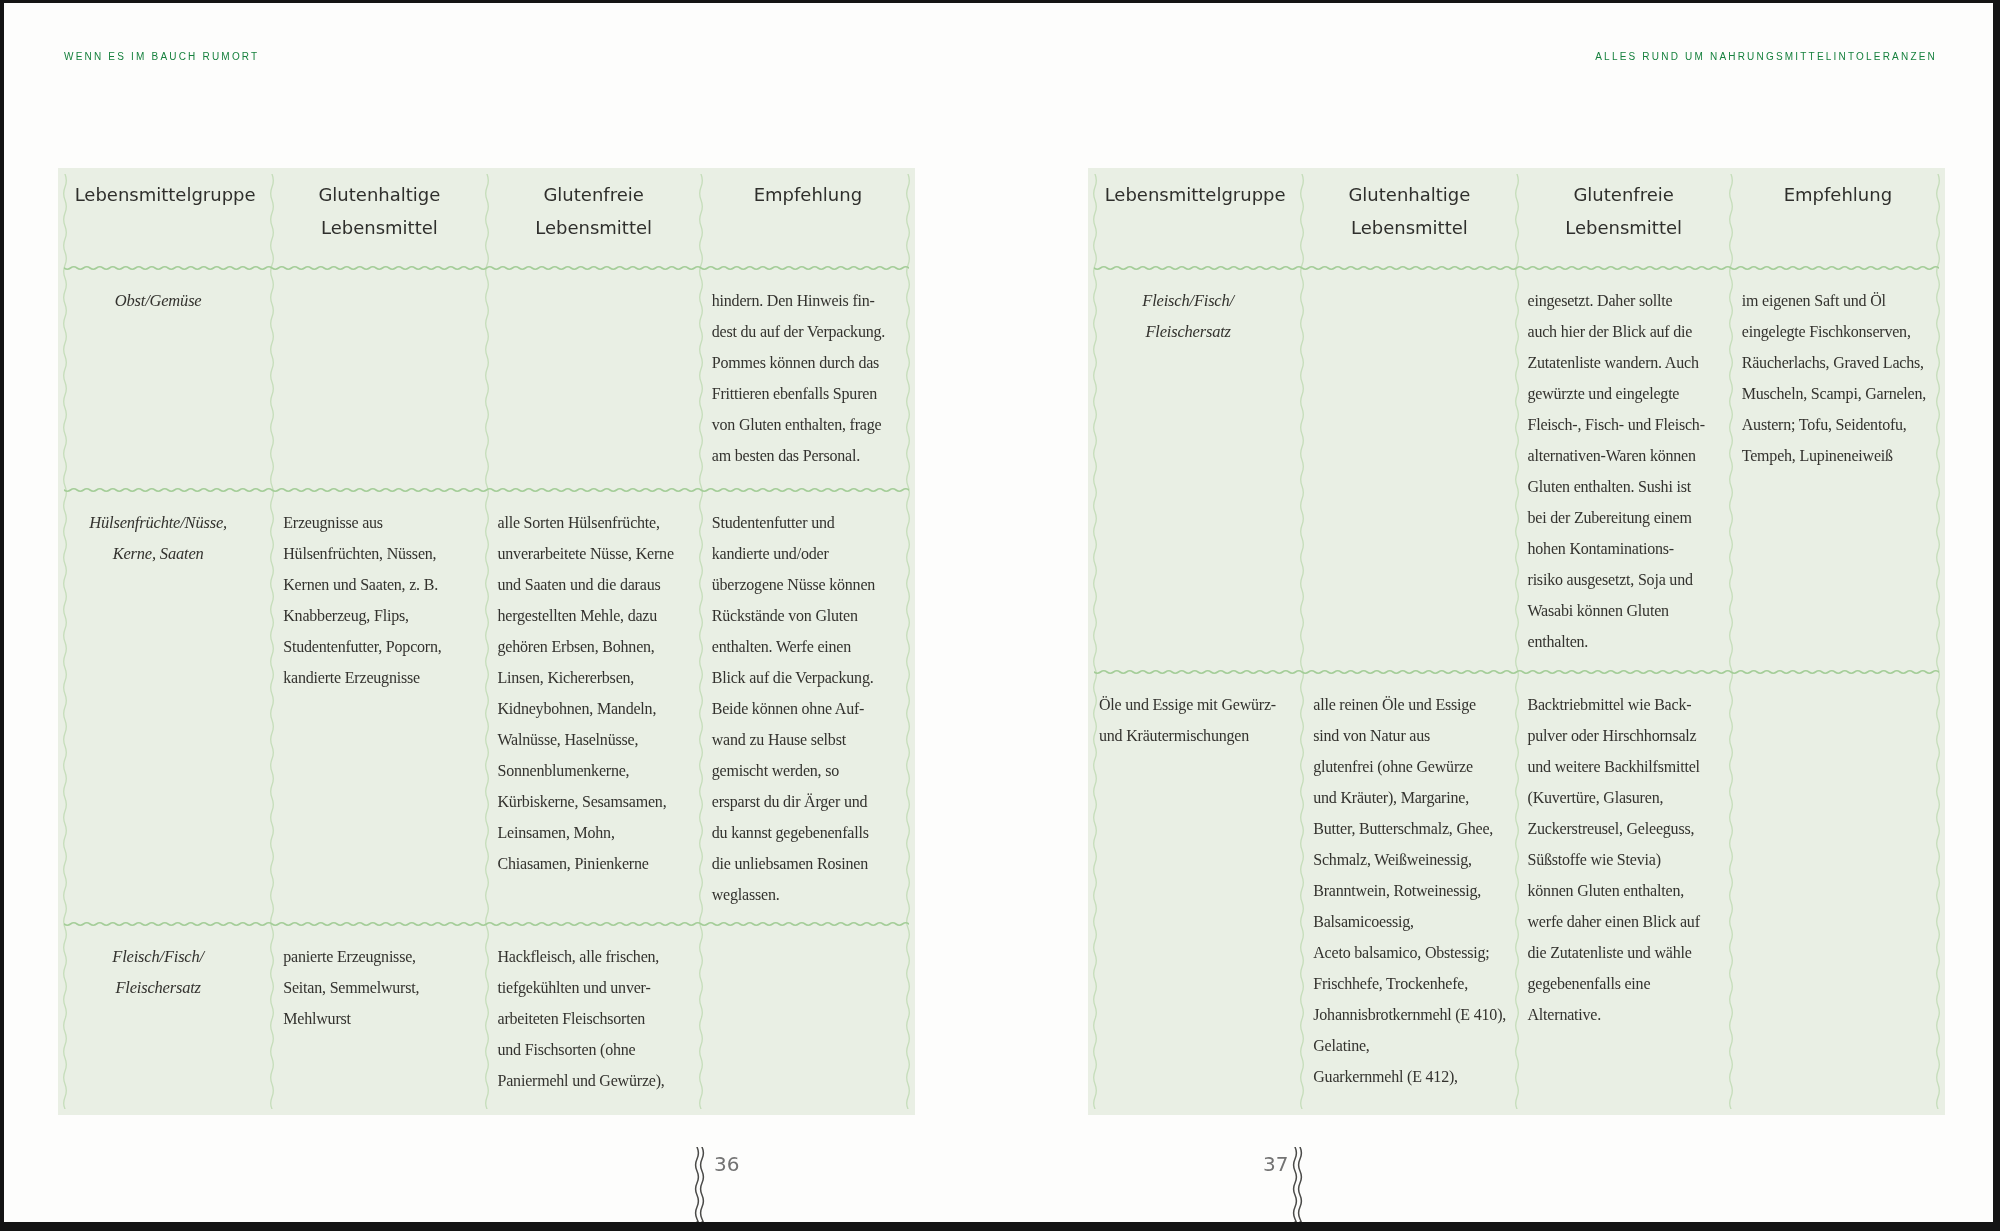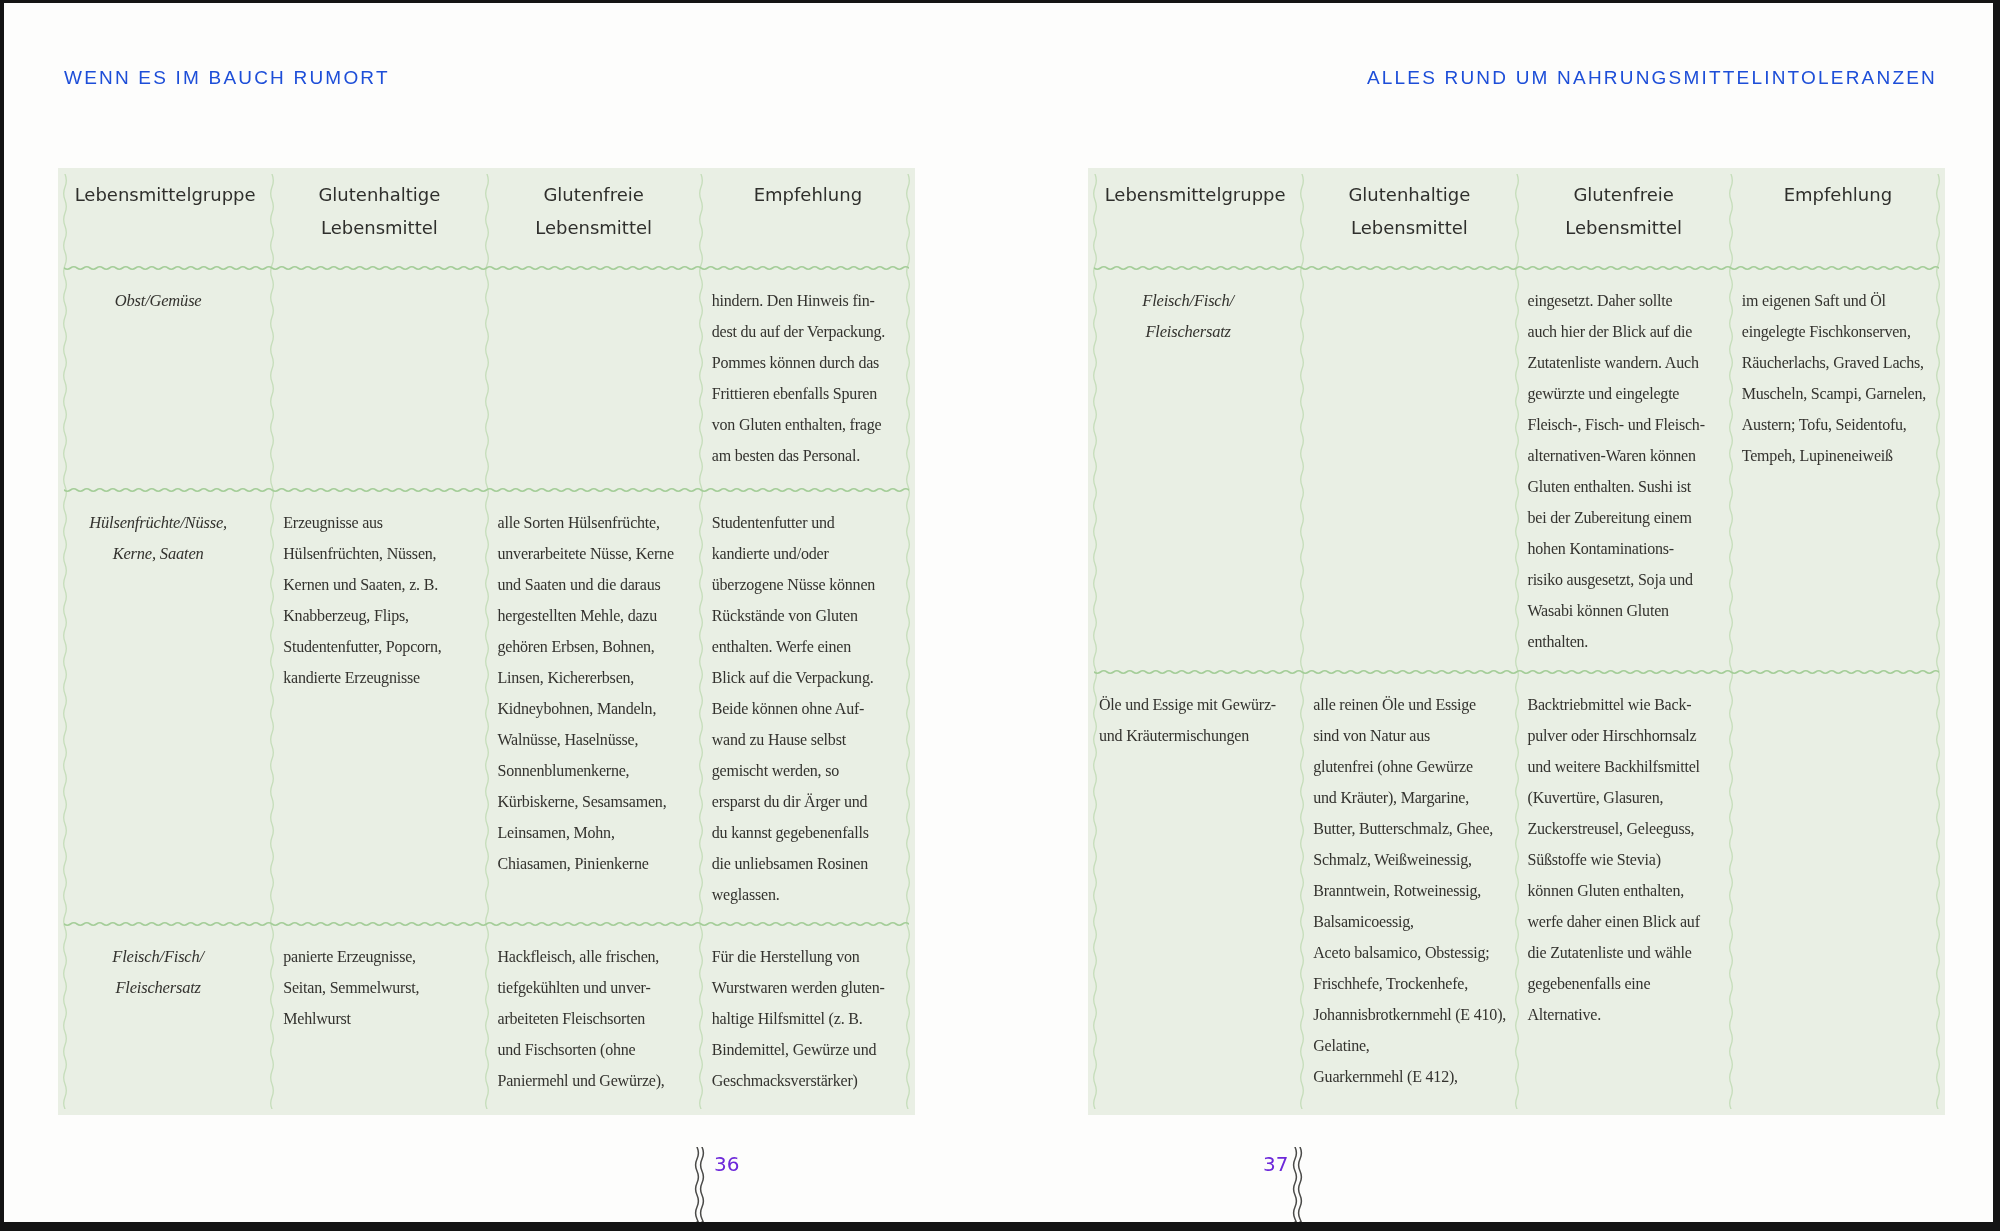--- a/index.html
+++ b/index.html
@@ -4,22 +4,22 @@
 <style>
   * { margin:0; padding:0; box-sizing:border-box; }
   html,body { width:2000px; height:1231px; }
   body { background:#ffffff; font-family:"Liberation Serif",serif; }
 
   .sheet { position:relative; width:2000px; height:1231px; background:#fdfdfc;
     border-left:4px solid var(--frame,#141414); border-top:3px solid var(--frame,#141414);
     border-right:7px solid var(--frame,#141414); border-bottom:9px solid var(--frame,#141414);
     overflow:hidden; }
 
-  .running-head { position:absolute; top:64px; font-family:"Liberation Sans",sans-serif;
-    font-size:19px; letter-spacing:2.2px; color:#1d4ed8; white-space:pre; }
+  .running-head { position:absolute; top:48px; font-family:"Liberation Sans",sans-serif;
+    font-size:10px; letter-spacing:2.2px; color:#15803d; white-space:pre; }
   .rh-left { left:60px; }
   .rh-right { right:56px; }
 
   .food-table { position:absolute; top:165px; width:857px; height:947px;
     background:var(--table-bg,#e9efe4); display:grid; grid-template-columns:repeat(4,1fr);
     overflow:hidden; }
   .lt { left:54px;  grid-template-rows:100px 222px 434px 191px; }
   .rt { left:1084px; grid-template-rows:100px 404px 443px; }
 
   .th { font-family:"DejaVu Sans",sans-serif; font-size:18px; line-height:33px;
@@ -29,21 +29,21 @@
     color:var(--text,#33322e); letter-spacing:-0.2px; }
   .td.group { font-style:italic; font-size:16.5px; text-align:center;
     padding-left:6px; padding-right:20px; }
 
   .wave { position:absolute; pointer-events:none; }
   .wave svg { display:block; }
   .wave.v { width:8px; top:6px; bottom:6px; }
   .wave.h { height:8px; left:6px; right:6px; }
 
   .pagenum { position:absolute; top:1149px; font-family:"DejaVu Sans",sans-serif;
-    font-size:20px; color:#6d28d9; }
+    font-size:20px; color:#737373; }
   .pn-left  { left:710px; }
   .pn-right { left:1259px; }
 
   .squiggle { position:absolute; top:1144px; height:75px; width:14px; }
   .sq-left  { left:689px; }
   .sq-right { left:1287px; }
   .squiggle .wave { top:0; bottom:0; }
   .squiggle .w1 { left:0; }
   .squiggle .w2 { left:5px; }
 </style>
@@ -110,25 +110,20 @@
     <div class="td group">Fleisch/Fisch/
 Fleischersatz</div>
     <div class="td">panierte Erzeugnisse,
 Seitan, Semmelwurst,
 Mehlwurst</div>
     <div class="td">Hackfleisch, alle frischen,
 tiefgekühlten und unver-
 arbeiteten Fleischsorten
 und Fischsorten (ohne
 Paniermehl und Gewürze),</div>
-    <div class="td">Für die Herstellung von
-Wurstwaren werden gluten-
-haltige Hilfsmittel (z. B.
-Bindemittel, Gewürze und
-Geschmacksverstärker)</div>
 
     <div class="wave v" style="left:3px">
         <svg width="8" height="935" viewBox="0 0 8 935" xmlns="http://www.w3.org/2000/svg">
           <path d="M4 0 Q6.6 6.5 4 13 Q1.4 19.5 4 26 Q6.6 32.5 4 39 Q1.4 45.5 4 52 Q6.6 58.5 4 65 Q1.4 71.5 4 78 Q6.6 84.5 4 91 Q1.4 97.5 4 104 Q6.6 110.5 4 117 Q1.4 123.5 4 130 Q6.6 136.5 4 143 Q1.4 149.5 4 156 Q6.6 162.5 4 169 Q1.4 175.5 4 182 Q6.6 188.5 4 195 Q1.4 201.5 4 208 Q6.6 214.5 4 221 Q1.4 227.5 4 234 Q6.6 240.5 4 247 Q1.4 253.5 4 260 Q6.6 266.5 4 273 Q1.4 279.5 4 286 Q6.6 292.5 4 299 Q1.4 305.5 4 312 Q6.6 318.5 4 325 Q1.4 331.5 4 338 Q6.6 344.5 4 351 Q1.4 357.5 4 364 Q6.6 370.5 4 377 Q1.4 383.5 4 390 Q6.6 396.5 4 403 Q1.4 409.5 4 416 Q6.6 422.5 4 429 Q1.4 435.5 4 442 Q6.6 448.5 4 455 Q1.4 461.5 4 468 Q6.6 474.5 4 481 Q1.4 487.5 4 494 Q6.6 500.5 4 507 Q1.4 513.5 4 520 Q6.6 526.5 4 533 Q1.4 539.5 4 546 Q6.6 552.5 4 559 Q1.4 565.5 4 572 Q6.6 578.5 4 585 Q1.4 591.5 4 598 Q6.6 604.5 4 611 Q1.4 617.5 4 624 Q6.6 630.5 4 637 Q1.4 643.5 4 650 Q6.6 656.5 4 663 Q1.4 669.5 4 676 Q6.6 682.5 4 689 Q1.4 695.5 4 702 Q6.6 708.5 4 715 Q1.4 721.5 4 728 Q6.6 734.5 4 741 Q1.4 747.5 4 754 Q6.6 760.5 4 767 Q1.4 773.5 4 780 Q6.6 786.5 4 793 Q1.4 799.5 4 806 Q6.6 812.5 4 819 Q1.4 825.5 4 832 Q6.6 838.5 4 845 Q1.4 851.5 4 858 Q6.6 864.5 4 871 Q1.4 877.5 4 884 Q6.6 890.5 4 897 Q1.4 903.5 4 910 Q6.6 916.5 4 923 Q1.4 929.5 4 935" fill="none" stroke="#c5ddba" stroke-width="1.3" stroke-linecap="round"></path>
         </svg>
       </div>
     <div class="wave v" style="left:210px">
         <svg width="8" height="935" viewBox="0 0 8 935" xmlns="http://www.w3.org/2000/svg">
           <path d="M4 0 Q6.6 6.5 4 13 Q1.4 19.5 4 26 Q6.6 32.5 4 39 Q1.4 45.5 4 52 Q6.6 58.5 4 65 Q1.4 71.5 4 78 Q6.6 84.5 4 91 Q1.4 97.5 4 104 Q6.6 110.5 4 117 Q1.4 123.5 4 130 Q6.6 136.5 4 143 Q1.4 149.5 4 156 Q6.6 162.5 4 169 Q1.4 175.5 4 182 Q6.6 188.5 4 195 Q1.4 201.5 4 208 Q6.6 214.5 4 221 Q1.4 227.5 4 234 Q6.6 240.5 4 247 Q1.4 253.5 4 260 Q6.6 266.5 4 273 Q1.4 279.5 4 286 Q6.6 292.5 4 299 Q1.4 305.5 4 312 Q6.6 318.5 4 325 Q1.4 331.5 4 338 Q6.6 344.5 4 351 Q1.4 357.5 4 364 Q6.6 370.5 4 377 Q1.4 383.5 4 390 Q6.6 396.5 4 403 Q1.4 409.5 4 416 Q6.6 422.5 4 429 Q1.4 435.5 4 442 Q6.6 448.5 4 455 Q1.4 461.5 4 468 Q6.6 474.5 4 481 Q1.4 487.5 4 494 Q6.6 500.5 4 507 Q1.4 513.5 4 520 Q6.6 526.5 4 533 Q1.4 539.5 4 546 Q6.6 552.5 4 559 Q1.4 565.5 4 572 Q6.6 578.5 4 585 Q1.4 591.5 4 598 Q6.6 604.5 4 611 Q1.4 617.5 4 624 Q6.6 630.5 4 637 Q1.4 643.5 4 650 Q6.6 656.5 4 663 Q1.4 669.5 4 676 Q6.6 682.5 4 689 Q1.4 695.5 4 702 Q6.6 708.5 4 715 Q1.4 721.5 4 728 Q6.6 734.5 4 741 Q1.4 747.5 4 754 Q6.6 760.5 4 767 Q1.4 773.5 4 780 Q6.6 786.5 4 793 Q1.4 799.5 4 806 Q6.6 812.5 4 819 Q1.4 825.5 4 832 Q6.6 838.5 4 845 Q1.4 851.5 4 858 Q6.6 864.5 4 871 Q1.4 877.5 4 884 Q6.6 890.5 4 897 Q1.4 903.5 4 910 Q6.6 916.5 4 923 Q1.4 929.5 4 935" fill="none" stroke="#c5ddba" stroke-width="1.3" stroke-linecap="round"></path>
         </svg>

